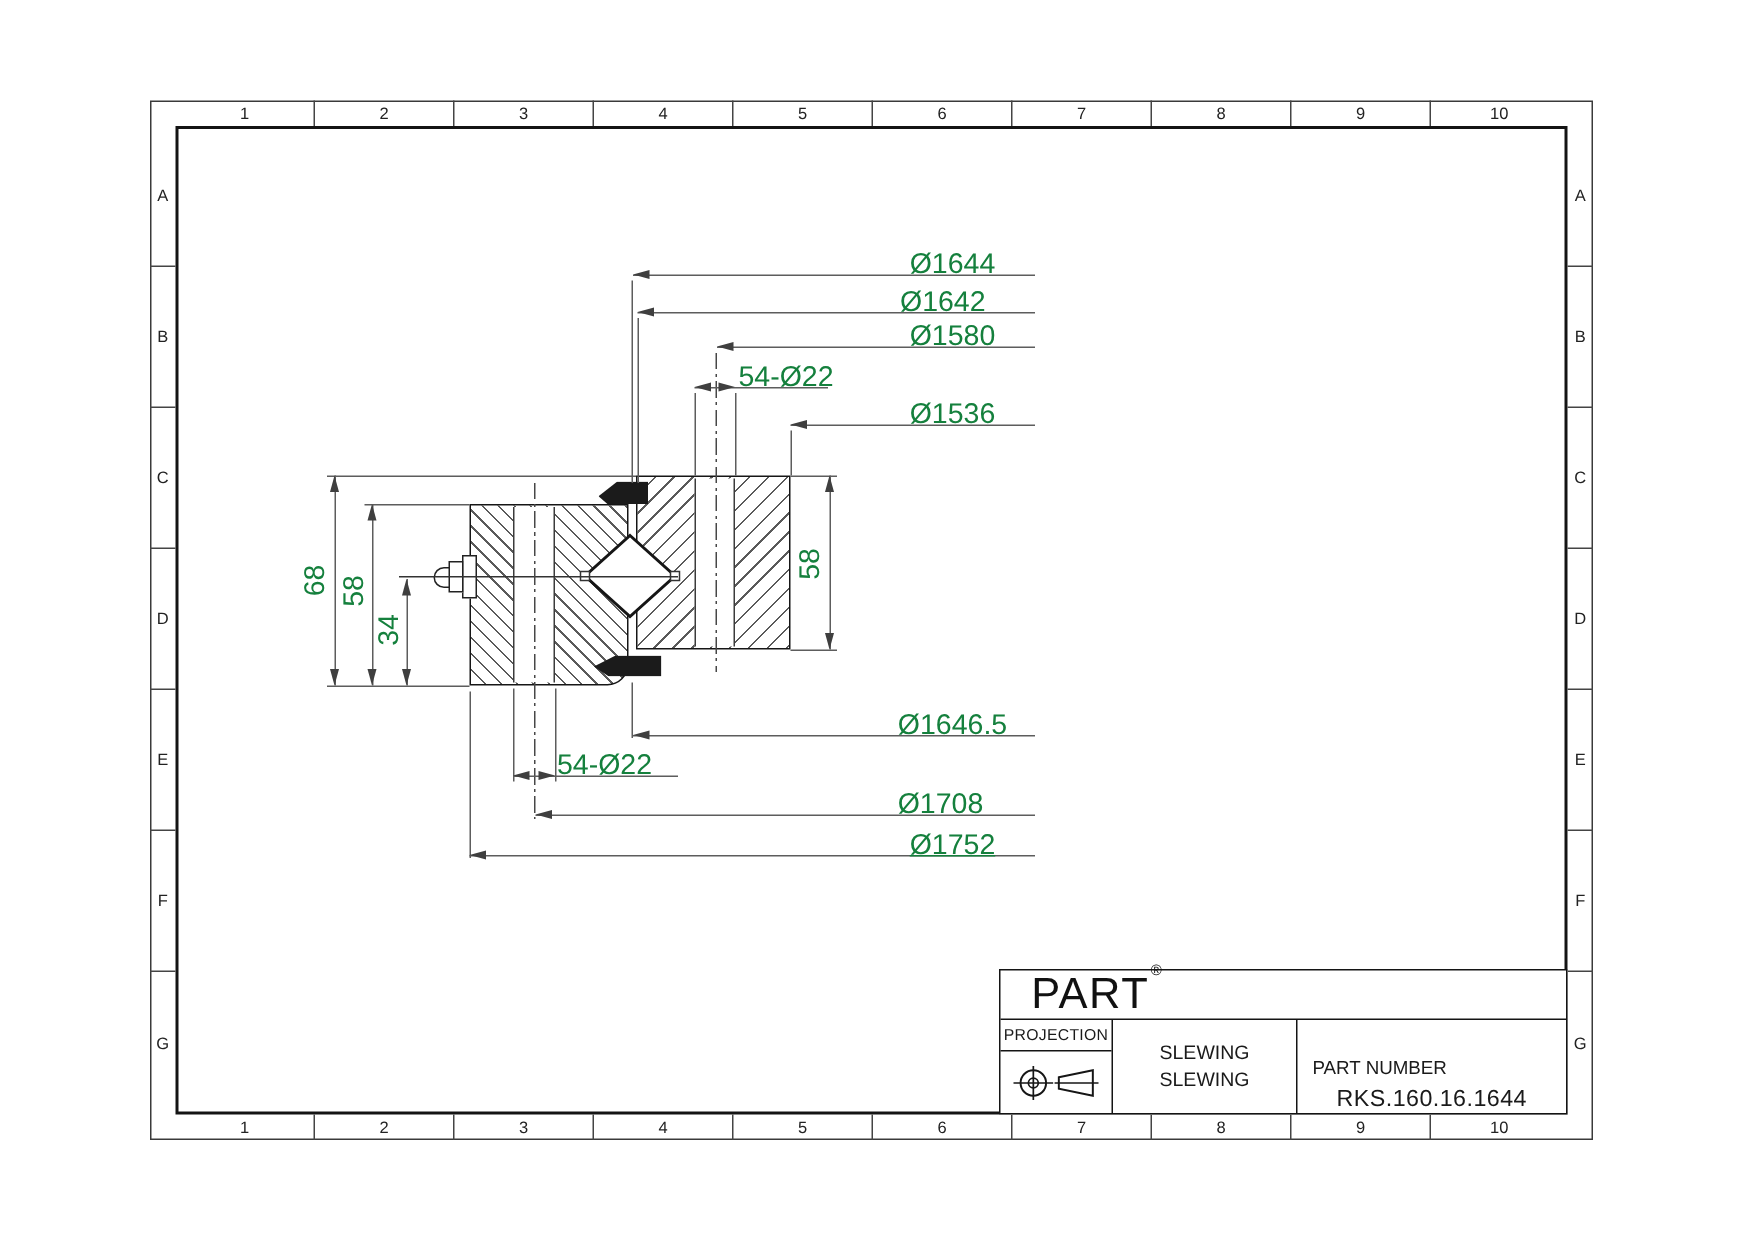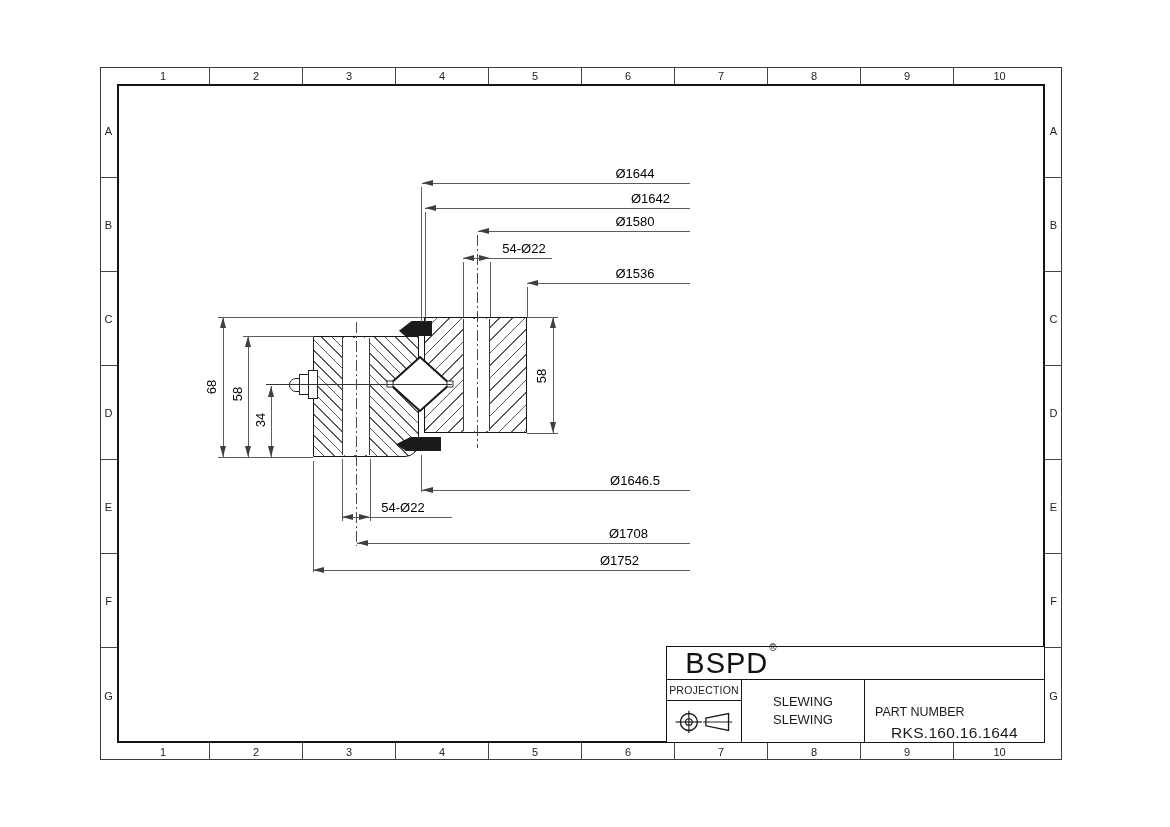--- a/index.html
+++ b/index.html
@@ -16,21 +16,21 @@
   .h{position:absolute;height:1px;background:#5d5d5d;}
   .v{position:absolute;width:1px;background:#5d5d5d;}
   .cl{position:absolute;width:1px;background:repeating-linear-gradient(to bottom,#474747 0 11px,transparent 11px 14px,#474747 14px 16px,transparent 16px 19px);}
   
   .ar{position:absolute;width:0;height:0;}
   .ar-l{border-top:3.5px solid transparent;border-bottom:3.5px solid transparent;border-right:11px solid #3f3f3f;}
   .ar-r{border-top:3.5px solid transparent;border-bottom:3.5px solid transparent;border-left:11px solid #3f3f3f;}
   .ar-u{border-left:3.5px solid transparent;border-right:3.5px solid transparent;border-bottom:11px solid #3f3f3f;}
   .ar-d{border-left:3.5px solid transparent;border-right:3.5px solid transparent;border-top:11px solid #3f3f3f;}
   
-  .dlbl{position:absolute;font-size:13px;color:#000000;white-space:nowrap;}
+  .dlbl{position:absolute;font-size:19px;color:#15803d;white-space:nowrap;}
   .rot{transform:translate(-50%,-50%) rotate(-90deg);transform-origin:center;}
   
   .ringL{position:absolute;left:313px;top:336px;width:106px;height:121px;box-sizing:border-box;
          border:1.8px solid #161616;border-bottom-right-radius:14px;background-color:#fff;
          background-image:repeating-linear-gradient(45deg,transparent 0 6.4px,#5a5a5a 6.4px 7.5px);}
   .ringR{position:absolute;left:424px;top:317px;width:103px;height:116px;box-sizing:border-box;
          border:1.8px solid #161616;background-color:#fff;
          background-image:repeating-linear-gradient(135deg,transparent 0 7.8px,#5a5a5a 7.8px 8.9px);}
   .hole{position:absolute;background:#fff;border-left:1px solid #3c3c3c;border-right:1px solid #3c3c3c;box-sizing:border-box;}
   .seal{position:absolute;background:#1b1b1b;}
@@ -134,21 +134,21 @@
   <div class="v" style="left:342px;top:459px;height:62px;"></div>
   <div class="v" style="left:370px;top:459px;height:62px;"></div>
   <div class="v" style="left:313px;top:461px;height:111px;"></div>
 
   <div class="h" style="left:422px;top:183px;width:268px;"></div>
   <div class="ar ar-l" style="left:422px;top:179.5px;"></div>
   <div class="dlbl" style="left:600px;top:166px;width:70px;text-align:center;">Ø1644</div>
 
   <div class="h" style="left:425px;top:208px;width:265px;"></div>
   <div class="ar ar-l" style="left:425px;top:204.5px;"></div>
-  <div class="dlbl" style="left:600px;top:191px;width:70px;text-align:right;">Ø1642</div>
+  <div class="dlbl" style="left:600px;top:191px;width:70px;text-align:left;">Ø1642</div>
 
   <div class="h" style="left:478px;top:231px;width:212px;"></div>
   <div class="ar ar-l" style="left:478px;top:227.5px;"></div>
   <div class="dlbl" style="left:600px;top:214px;width:70px;text-align:center;">Ø1580</div>
 
   <div class="h" style="left:463px;top:258px;width:89px;"></div>
   <div class="ar ar-l" style="left:463px;top:254.5px;"></div>
   <div class="ar ar-r" style="left:479px;top:254.5px;"></div>
   <div class="dlbl" style="left:490px;top:241px;width:68px;text-align:center;">54-Ø22</div>
 
@@ -160,25 +160,25 @@
   <div class="ar ar-l" style="left:422px;top:486.5px;"></div>
   <div class="dlbl" style="left:595px;top:473px;width:80px;text-align:center;">Ø1646.5</div>
 
   <div class="h" style="left:342px;top:517px;width:110px;"></div>
   <div class="ar ar-l" style="left:342px;top:513.5px;"></div>
   <div class="ar ar-r" style="left:359px;top:513.5px;"></div>
   <div class="dlbl" style="left:369px;top:500px;width:68px;text-align:center;">54-Ø22</div>
 
   <div class="h" style="left:357px;top:543px;width:333px;"></div>
   <div class="ar ar-l" style="left:357px;top:539.5px;"></div>
-  <div class="dlbl" style="left:578px;top:526px;width:70px;text-align:right;">Ø1708</div>
+  <div class="dlbl" style="left:592px;top:526px;width:70px;text-align:center;">Ø1708</div>
 
   <div class="h" style="left:313px;top:570px;width:377px;"></div>
   <div class="ar ar-l" style="left:313px;top:566.5px;"></div>
-  <div class="dlbl" style="left:600px;top:553px;width:70px;">Ø1752</div>
+  <div class="dlbl" style="left:600px;top:553px;width:70px;text-align:center;text-decoration:underline;">Ø1752</div>
 
   <div class="v" style="left:223px;top:317px;height:140px;"></div>
   <div class="ar ar-u" style="left:219.5px;top:317px;"></div>
   <div class="ar ar-d" style="left:219.5px;top:446px;"></div>
   <div class="dlbl rot" style="left:211px;top:387px;">68</div>
 
   <div class="v" style="left:248px;top:336px;height:121px;"></div>
   <div class="ar ar-u" style="left:244.5px;top:336px;"></div>
   <div class="ar ar-d" style="left:244.5px;top:446px;"></div>
   <div class="dlbl rot" style="left:237px;top:394px;">58</div>
@@ -188,21 +188,21 @@
   <div class="ar ar-d" style="left:267.5px;top:446px;"></div>
   <div class="dlbl rot" style="left:260px;top:420px;">34</div>
 
   <div class="v" style="left:553px;top:317px;height:116px;"></div>
   <div class="ar ar-u" style="left:549.5px;top:317px;"></div>
   <div class="ar ar-d" style="left:549.5px;top:422px;"></div>
   <div class="dlbl rot" style="left:541px;top:376px;">58</div>
 
   <div class="tblock">
     <div class="tb-r1">
-      <div class="tb-logo"><span>BSPD</span><sup>®</sup></div>
+      <div class="tb-logo"><span>PART</span><sup>®</sup></div>
     </div>
     <div class="tb-r2">
       <div class="tb-proj">
         <div class="plabel">PROJECTION</div>
         <div class="psym">
           <svg width="68" height="26" viewBox="0 0 72 26">
             <line x1="6" y1="13" x2="34" y2="13" stroke="#161616" stroke-width="1.2"></line>
             <line x1="20" y1="1" x2="20" y2="25" stroke="#161616" stroke-width="1.2"></line>
             <circle cx="20" cy="13" r="9" fill="none" stroke="#161616" stroke-width="1.4"></circle>
             <circle cx="20" cy="13" r="3.5" fill="none" stroke="#161616" stroke-width="1.2"></circle>

